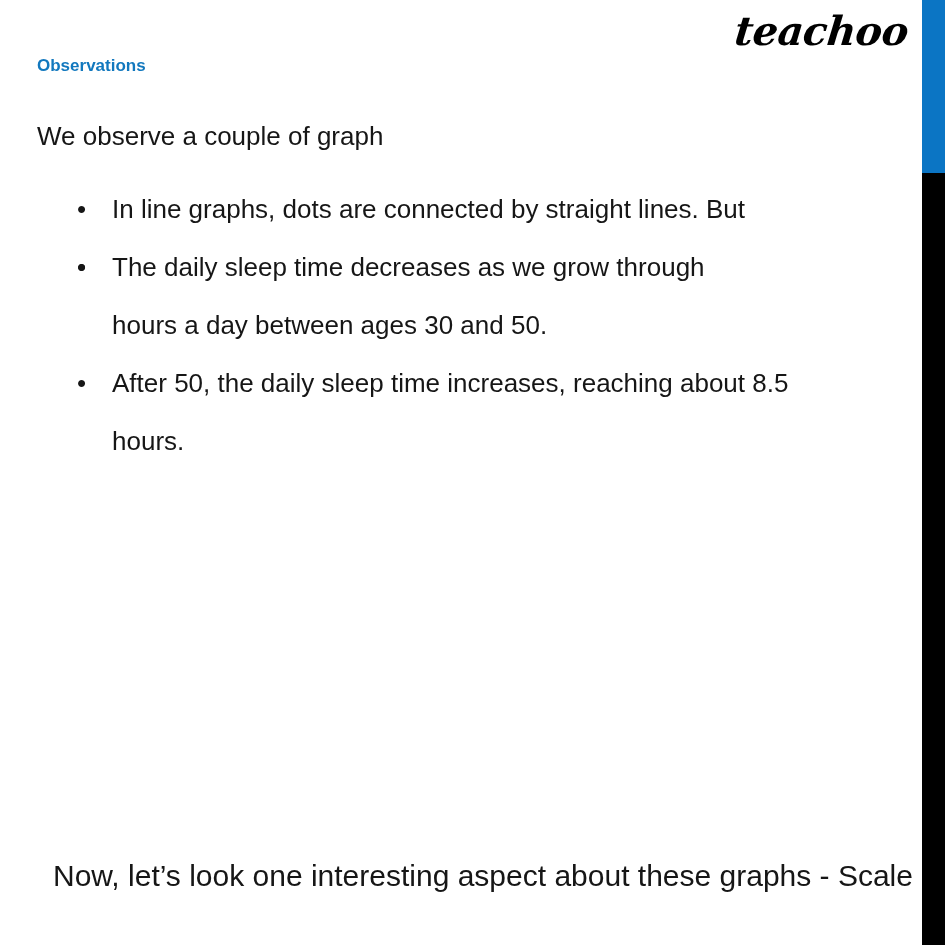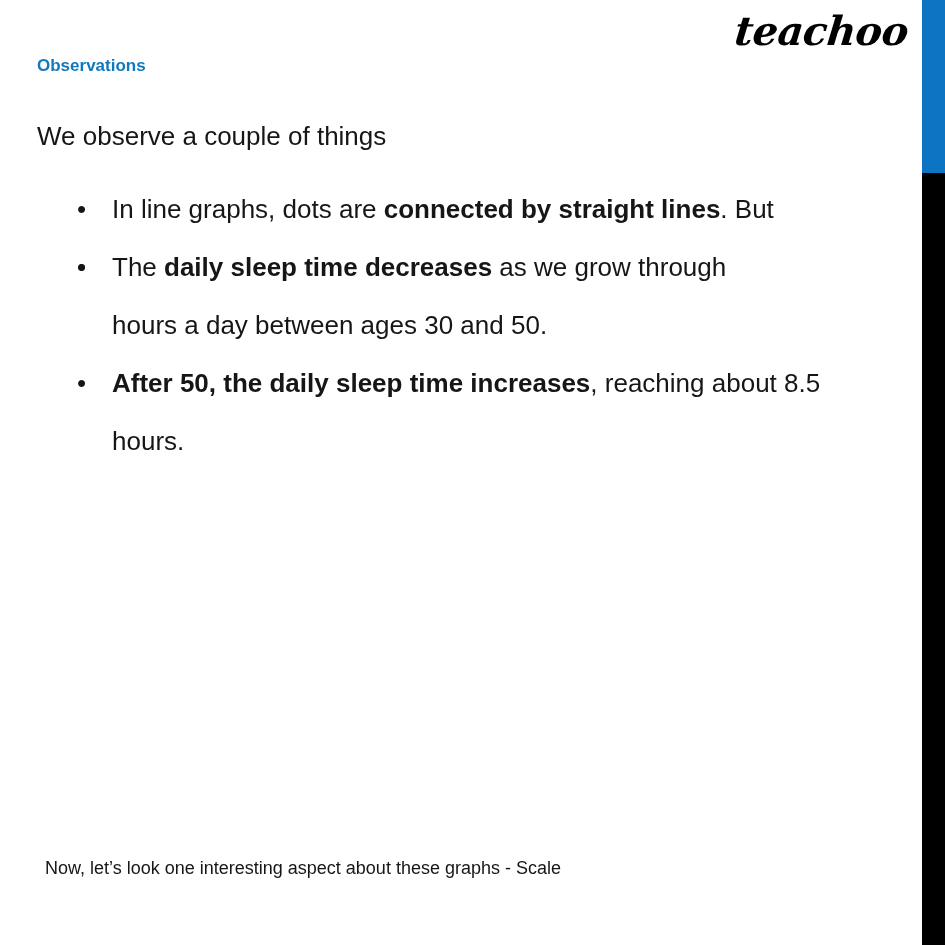--- a/index.html
+++ b/index.html
@@ -108,47 +108,47 @@
     color: #161616;
   }
 
   .bullet-line {
     font-size: 26px;
     line-height: 58px;
     color: #161616;
     white-space: nowrap;
   }
 
-  .bullet-line b { font-weight: bold; }
+  .bullet-line b { font-weight: normal; }
 
   #closing {
     position: absolute;
-    left: 8px;
+    left: 16px;
     top: 857px;
-    font-size: 18px;
+    font-size: 30px;
     color: #161616;
     line-height: 1.25;
     white-space: nowrap;
   }
 </style>
 </head>
 <body>
 
 <div id="slide">
 
   <div id="edge-bar-blue"></div>
   <div id="edge-bar-black"></div>
 
   <div id="logo">teachoo</div>
 
   <div id="content">
 
     <div id="heading">Observations</div>
 
-    <div id="intro">We observe a couple of things</div>
+    <div id="intro">We observe a couple of graph</div>
 
     <div id="bullets">
         <div class="bullet">
           <span class="bullet-dot">•</span>
           <div class="bullet-line"><span>In line graphs, dots are </span><b>connected by straight lines</b><span>. But</span></div>
         </div>
         <div class="bullet">
           <span class="bullet-dot">•</span>
         </div>
         <div class="bullet">

